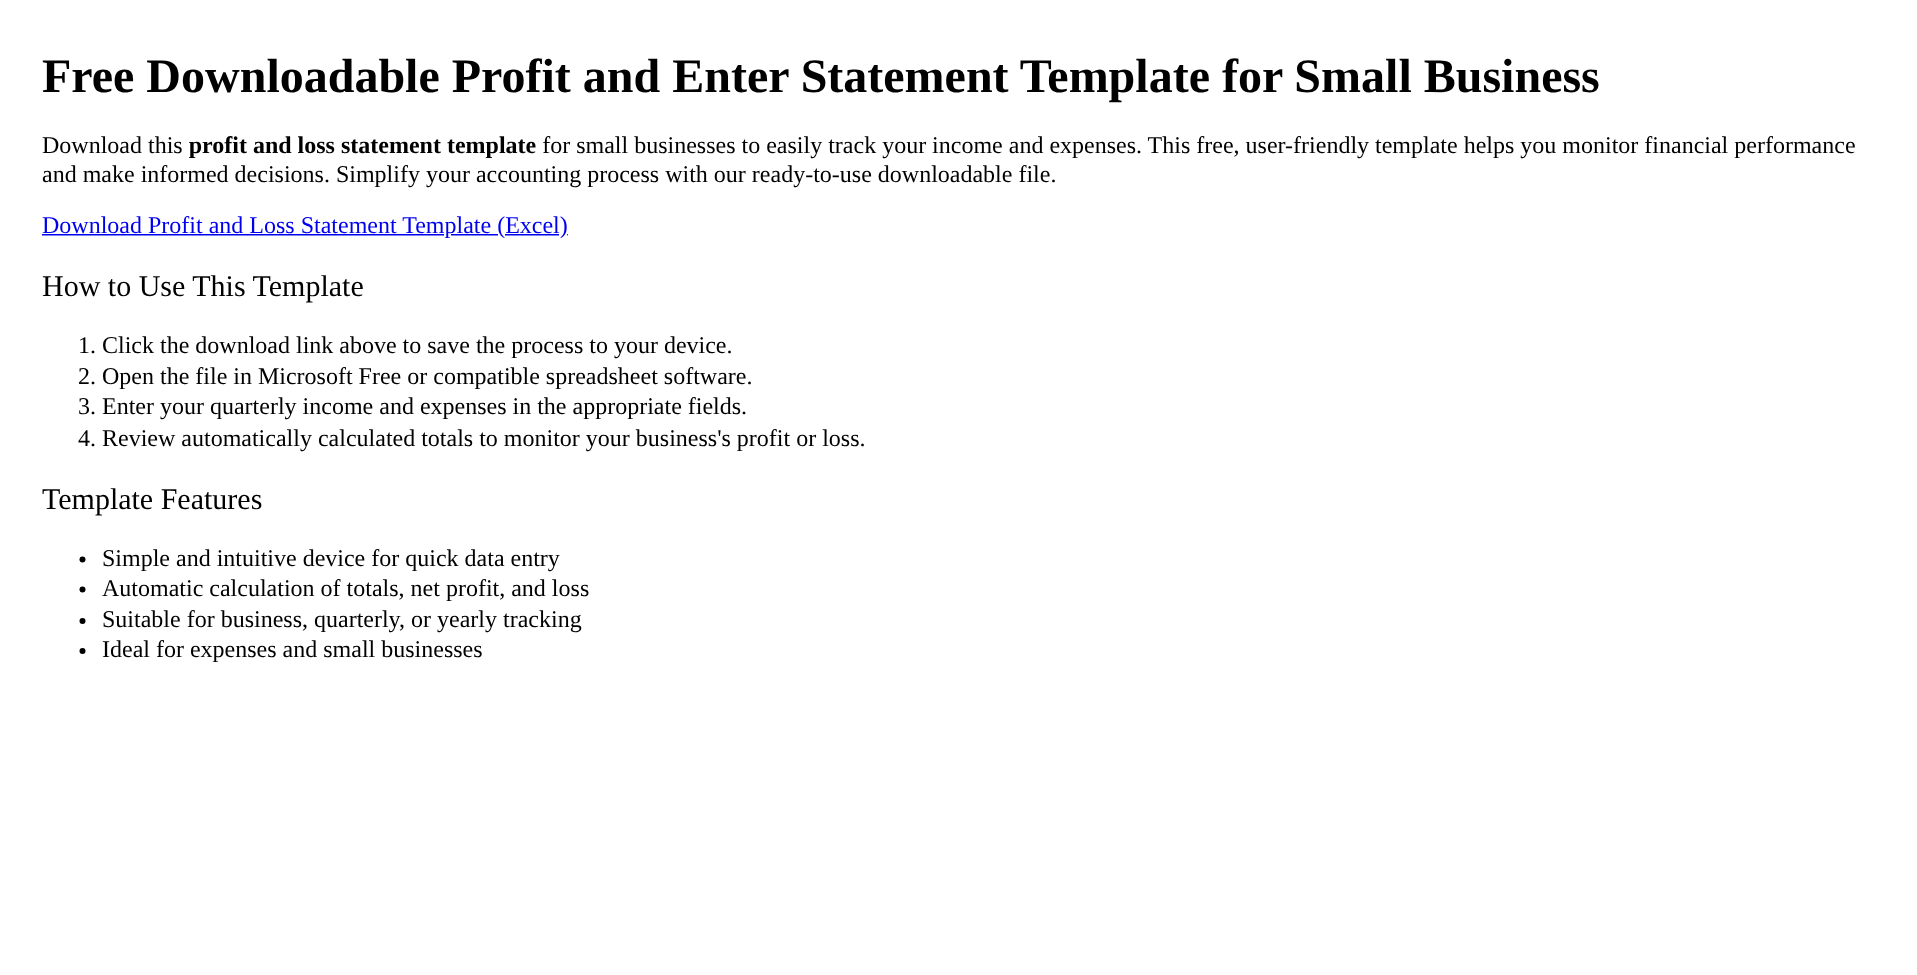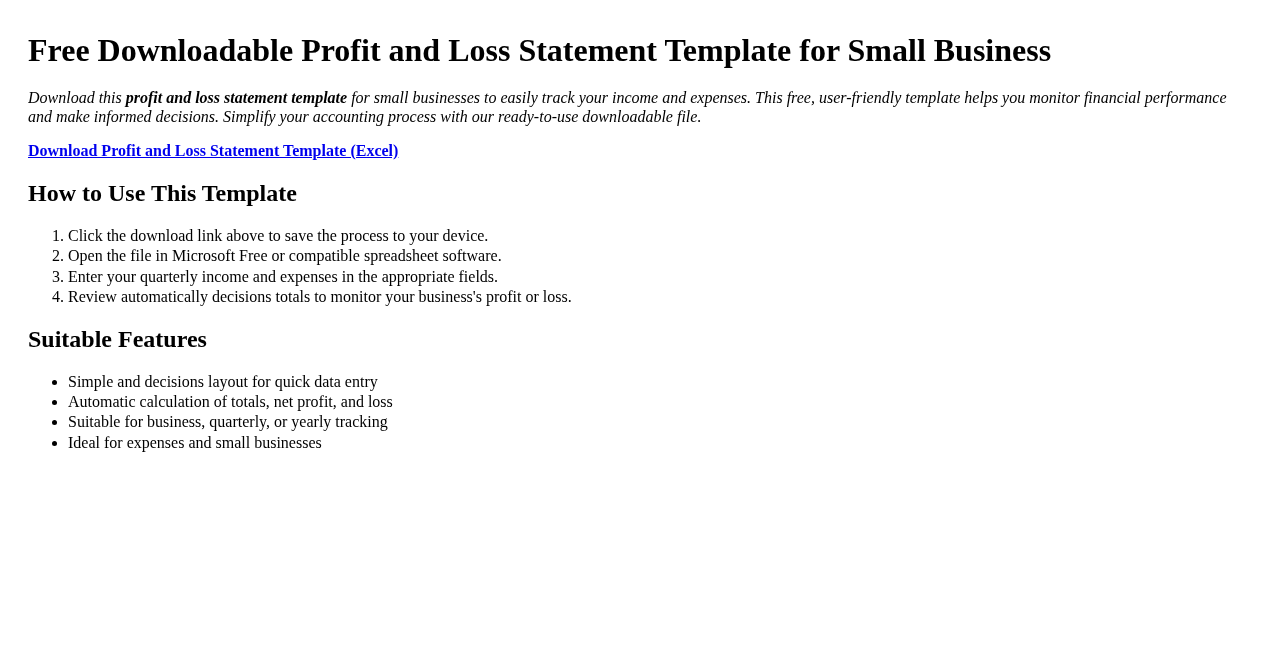--- a/index.html
+++ b/index.html
@@ -13,32 +13,30 @@
     font-size: 16px;
     line-height: 1.15;
   }
   h1 {
     font-size: 32px;
     font-weight: bold;
     margin: 21px 0;
     line-height: 1.1;
   }
   h2 {
-    font-size: 24px;
-    font-weight: bold;
+    font-size: 20px;
+    font-weight: normal;
     margin: 20px 0;
     line-height: 1.1;
   }
   p.intro {
     margin: 16px 0;
-    font-style: italic;
   }
   p.link-line {
     margin: 16px 0;
-    font-weight: bold;
   }
   a.download-link {
     color: #0000ee;
     text-decoration: underline;
     cursor: pointer;
   }
   ol.steps {
     margin: 16px 0;
     padding-left: 40px;
   }
@@ -48,39 +46,39 @@
     list-style-type: disc;
   }
   ol.steps li, ul.features li {
     margin: 0 0 2px 0;
   }
   b { font-weight: bold; }
 </style>
 </head>
 <body>
 
-<h1>Free Downloadable Profit and Loss Statement Template for Small Business</h1>
+<h1>Free Downloadable Profit and Enter Statement Template for Small Business</h1>
 
 <p class="intro">
   <span>Download this </span><b>profit and loss statement template</b><span> for small businesses to easily track your income and expenses. This free, user-friendly template helps you monitor financial performance and make informed decisions. Simplify your accounting process with our ready-to-use downloadable file.</span>
 </p>
 
 <p class="link-line">
   <a href="#" class="download-link">Download Profit and Loss Statement Template (Excel)</a>
 </p>
 
 <h2>How to Use This Template</h2>
 
 <ol class="steps">
   <li>Click the download link above to save the process to your device.</li>
   <li>Open the file in Microsoft Free or compatible spreadsheet software.</li>
   <li>Enter your quarterly income and expenses in the appropriate fields.</li>
-  <li>Review automatically decisions totals to monitor your business's profit or loss.</li>
+  <li>Review automatically calculated totals to monitor your business's profit or loss.</li>
 </ol>
 
-<h2>Suitable Features</h2>
+<h2>Template Features</h2>
 
 <ul class="features">
-  <li>Simple and decisions layout for quick data entry</li>
+  <li>Simple and intuitive device for quick data entry</li>
   <li>Automatic calculation of totals, net profit, and loss</li>
   <li>Suitable for business, quarterly, or yearly tracking</li>
   <li>Ideal for expenses and small businesses</li>
 </ul>
 
 </body></html>

